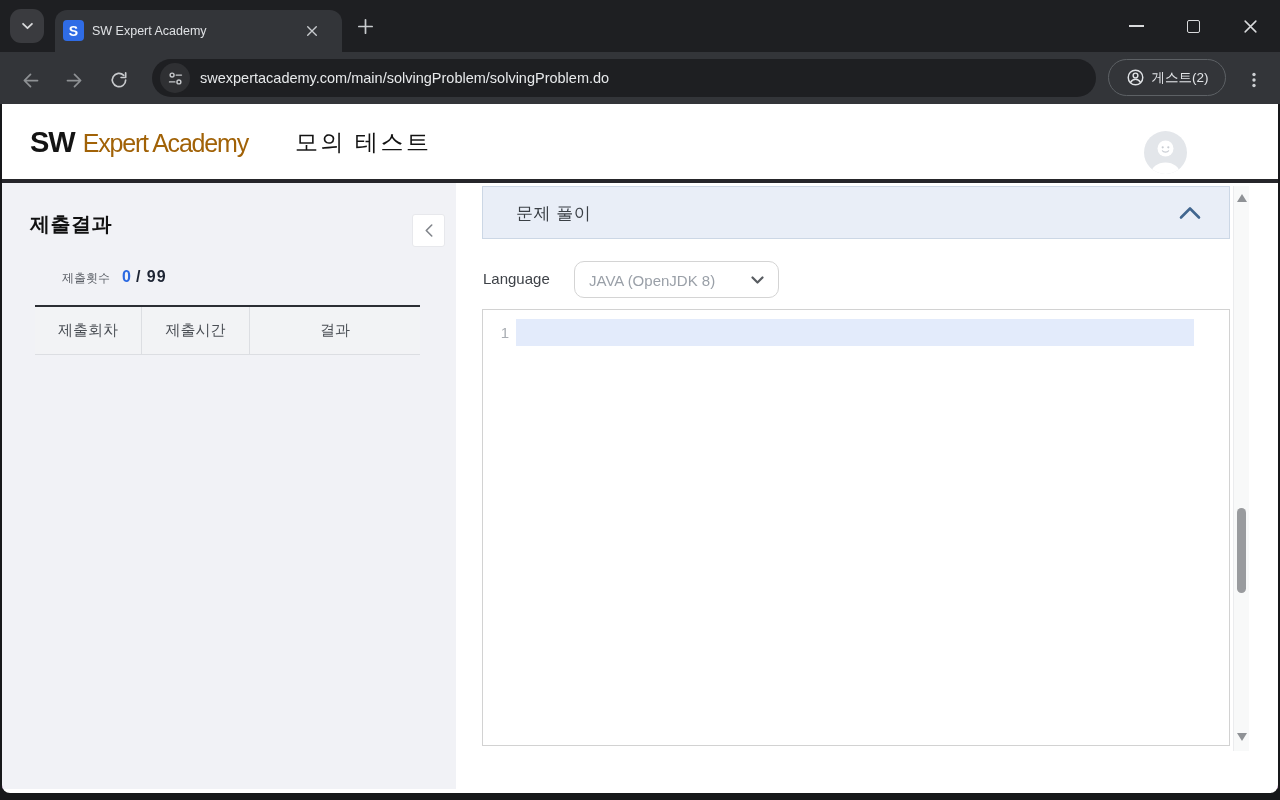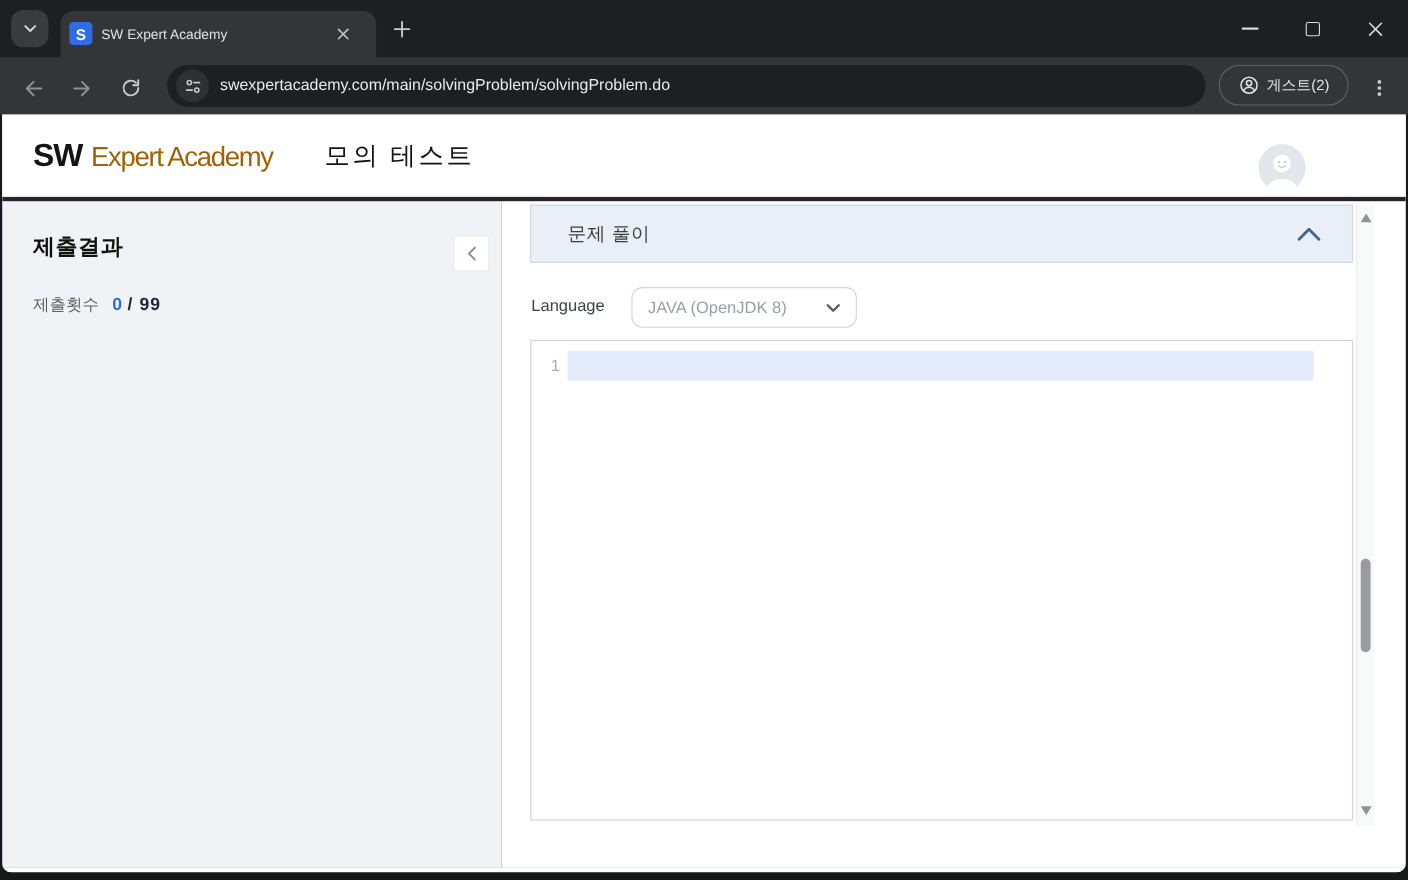--- a/index.html
+++ b/index.html
@@ -60,21 +60,21 @@
   .content { position:relative; height:606px; display:flex; background:#701a75; }
 
   
   .sidebar { width:454px; flex:none; background:#f1f2f6; position:relative; }
   .sb-title { position:absolute; left:28px; top:28px; font-size:20px; font-weight:700;
     letter-spacing:.5px; color:#111; }
   .collapse-btn { position:absolute; left:410px; top:31px; width:33px; height:33px; background:#fff;
     border:1px solid #e7e8ec; border-radius:3px; display:flex; align-items:center;
     justify-content:center; cursor:pointer; }
   .count-row { position:absolute; left:28px; top:85px; display:flex; align-items:baseline; }
-  .count-label { font-size:15px; color:#5b5f66; margin-right:12px; }
+  .count-label { font-size:12px; color:#5b5f66; margin-right:12px;margin-left:32px; }
   .count-value { font-size:16px; font-weight:700; color:#2c6ae2; margin-right:5px; }
   .count-total { font-size:16px; font-weight:700; color:#1d2433; letter-spacing:1px; }
   .sb-table { position:absolute; left:33px; top:122px; width:385px; border-top:2px solid #2b2e34;
     display:flex; }
   .sb-th { height:48px; background:#f2f3f5; border-bottom:1px solid #dcdee2;
     border-right:1px solid #dcdee2; display:flex; align-items:center; justify-content:center;
     font-size:15px; color:#4b4f55; }
   .sb-th.c1 { width:107px; } .sb-th.c2 { width:108px; } .sb-th.c3 { width:170px; border-right:none; }
 
   
@@ -228,20 +228,25 @@
         <button class="collapse-btn">
           <svg width="10" height="15" viewBox="0 0 11 16" fill="none" stroke="#82868c" stroke-width="1.8" stroke-linecap="round" stroke-linejoin="round">
               <path d="M8.5 2L2.5 8l6 6"></path>
             </svg>
         </button>
         <div class="count-row">
           <span class="count-label">제출횟수</span>
           <span class="count-value">0</span>
           <span class="count-total">/ 99</span>
         </div>
+        <div class="sb-table">
+          <div class="sb-th c1">제출회차</div>
+          <div class="sb-th c2">제출시간</div>
+          <div class="sb-th c3">결과</div>
+        </div>
       </aside>
 
       <main class="main">
         <div class="panel-head">
           <span class="panel-title">문제 풀이</span>
           <span class="panel-chevron">
             <svg width="22" height="13" viewBox="0 0 22 13" fill="none" stroke="#41668f" stroke-width="2.6" stroke-linecap="round" stroke-linejoin="round">
                 <path d="M2 11L11 2l9 9"></path>
               </svg>
           </span>

